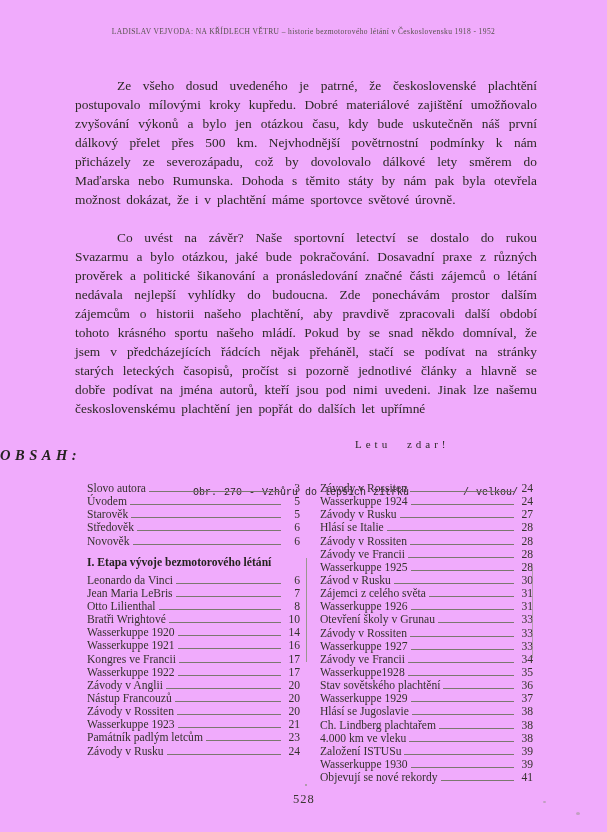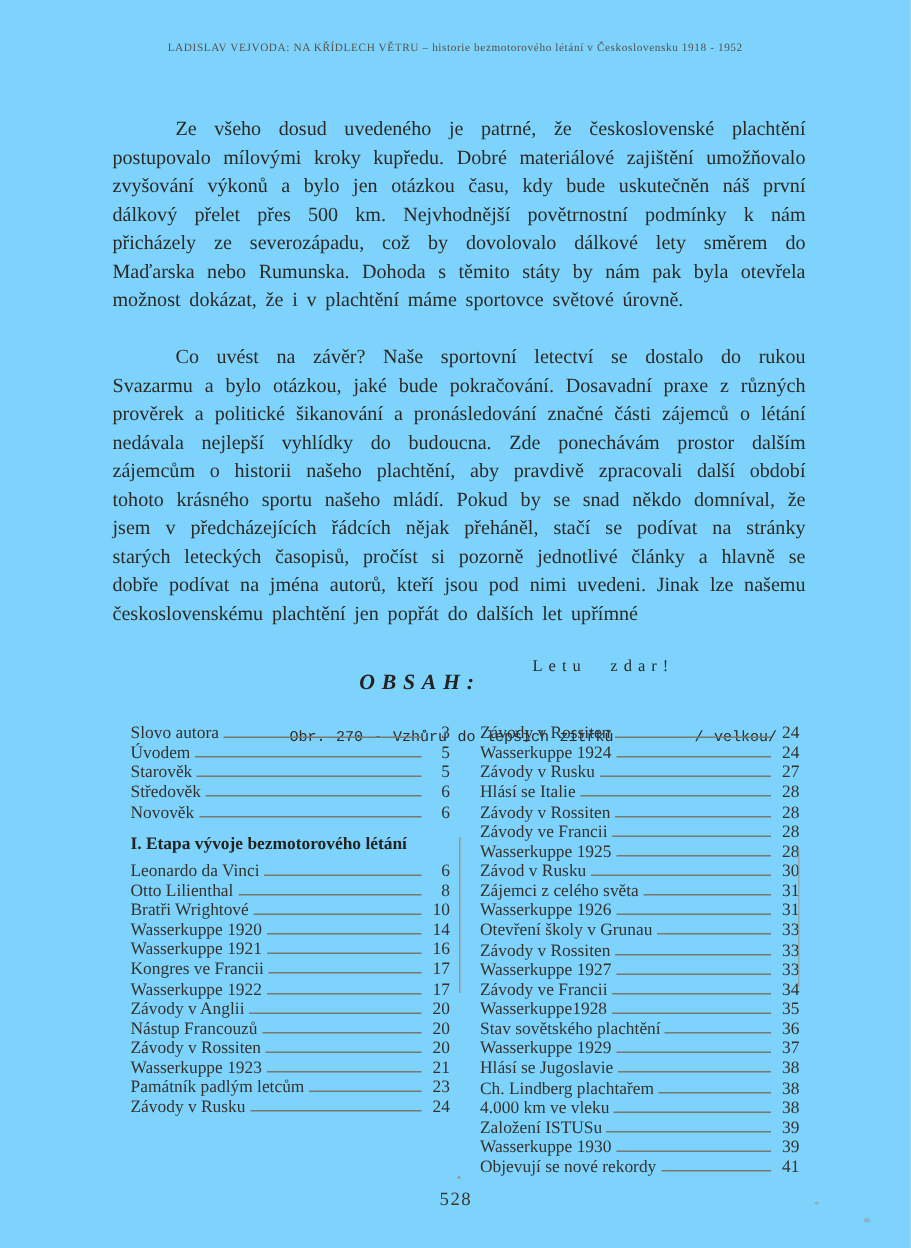--- a/index.html
+++ b/index.html
@@ -4,21 +4,21 @@
 <style>
   html,body{margin:0;padding:0;}
   body{
     width:607px;height:832px;
     background:#e9e9e9;
     font-family:"Liberation Serif","DejaVu Serif",serif;
   }
   .page{
     position:relative;
     width:607px;height:832px;
-    background:#7dd3fc;
+    background:#f0abfc;
     color:#2c2a26;
     overflow:hidden;
   }
   .running-header{
     position:absolute;top:27px;left:0;right:0;
     text-align:center;
     font-size:7.5px;
     letter-spacing:.4px;
     color:#55524c;
   }
@@ -42,21 +42,21 @@
     margin-top:29px;
     font-size:10px;
     word-spacing:1px;
     white-space:nowrap;
     font-family:Liberation Mono, monospace;
   }
   .caption .cap-main{margin-left:118px;}
   .caption .cap-note{margin-left:47px;}
   .toc-title{
     position:absolute;top:447px;left:0;width:560px;
-    text-align:center;
+    text-align:left;
     font-size:14.5px;
     font-weight:bold;font-style:italic;
     letter-spacing:4.5px;
     color:#252320;
   }
   .toc-columns{
     position:absolute;top:481px;left:87px;
     width:446px;
     display:flex;
   }
@@ -142,20 +142,25 @@
           <span class="toc-leader"></span>
           <span class="toc-page">6</span>
         </div>
         <div class="toc-heading">I. Etapa vývoje bezmotorového létání</div>
         <div class="toc-row">
           <span class="toc-label">Leonardo da Vinci</span>
           <span class="toc-leader"></span>
           <span class="toc-page">6</span>
         </div>
         <div class="toc-row">
+          <span class="toc-label">Jean Maria LeBris</span>
+          <span class="toc-leader"></span>
+          <span class="toc-page">7</span>
+        </div>
+        <div class="toc-row">
           <span class="toc-label">Otto Lilienthal</span>
           <span class="toc-leader"></span>
           <span class="toc-page">8</span>
         </div>
         <div class="toc-row">
           <span class="toc-label">Bratři Wrightové</span>
           <span class="toc-leader"></span>
           <span class="toc-page">10</span>
         </div>
         <div class="toc-row">

